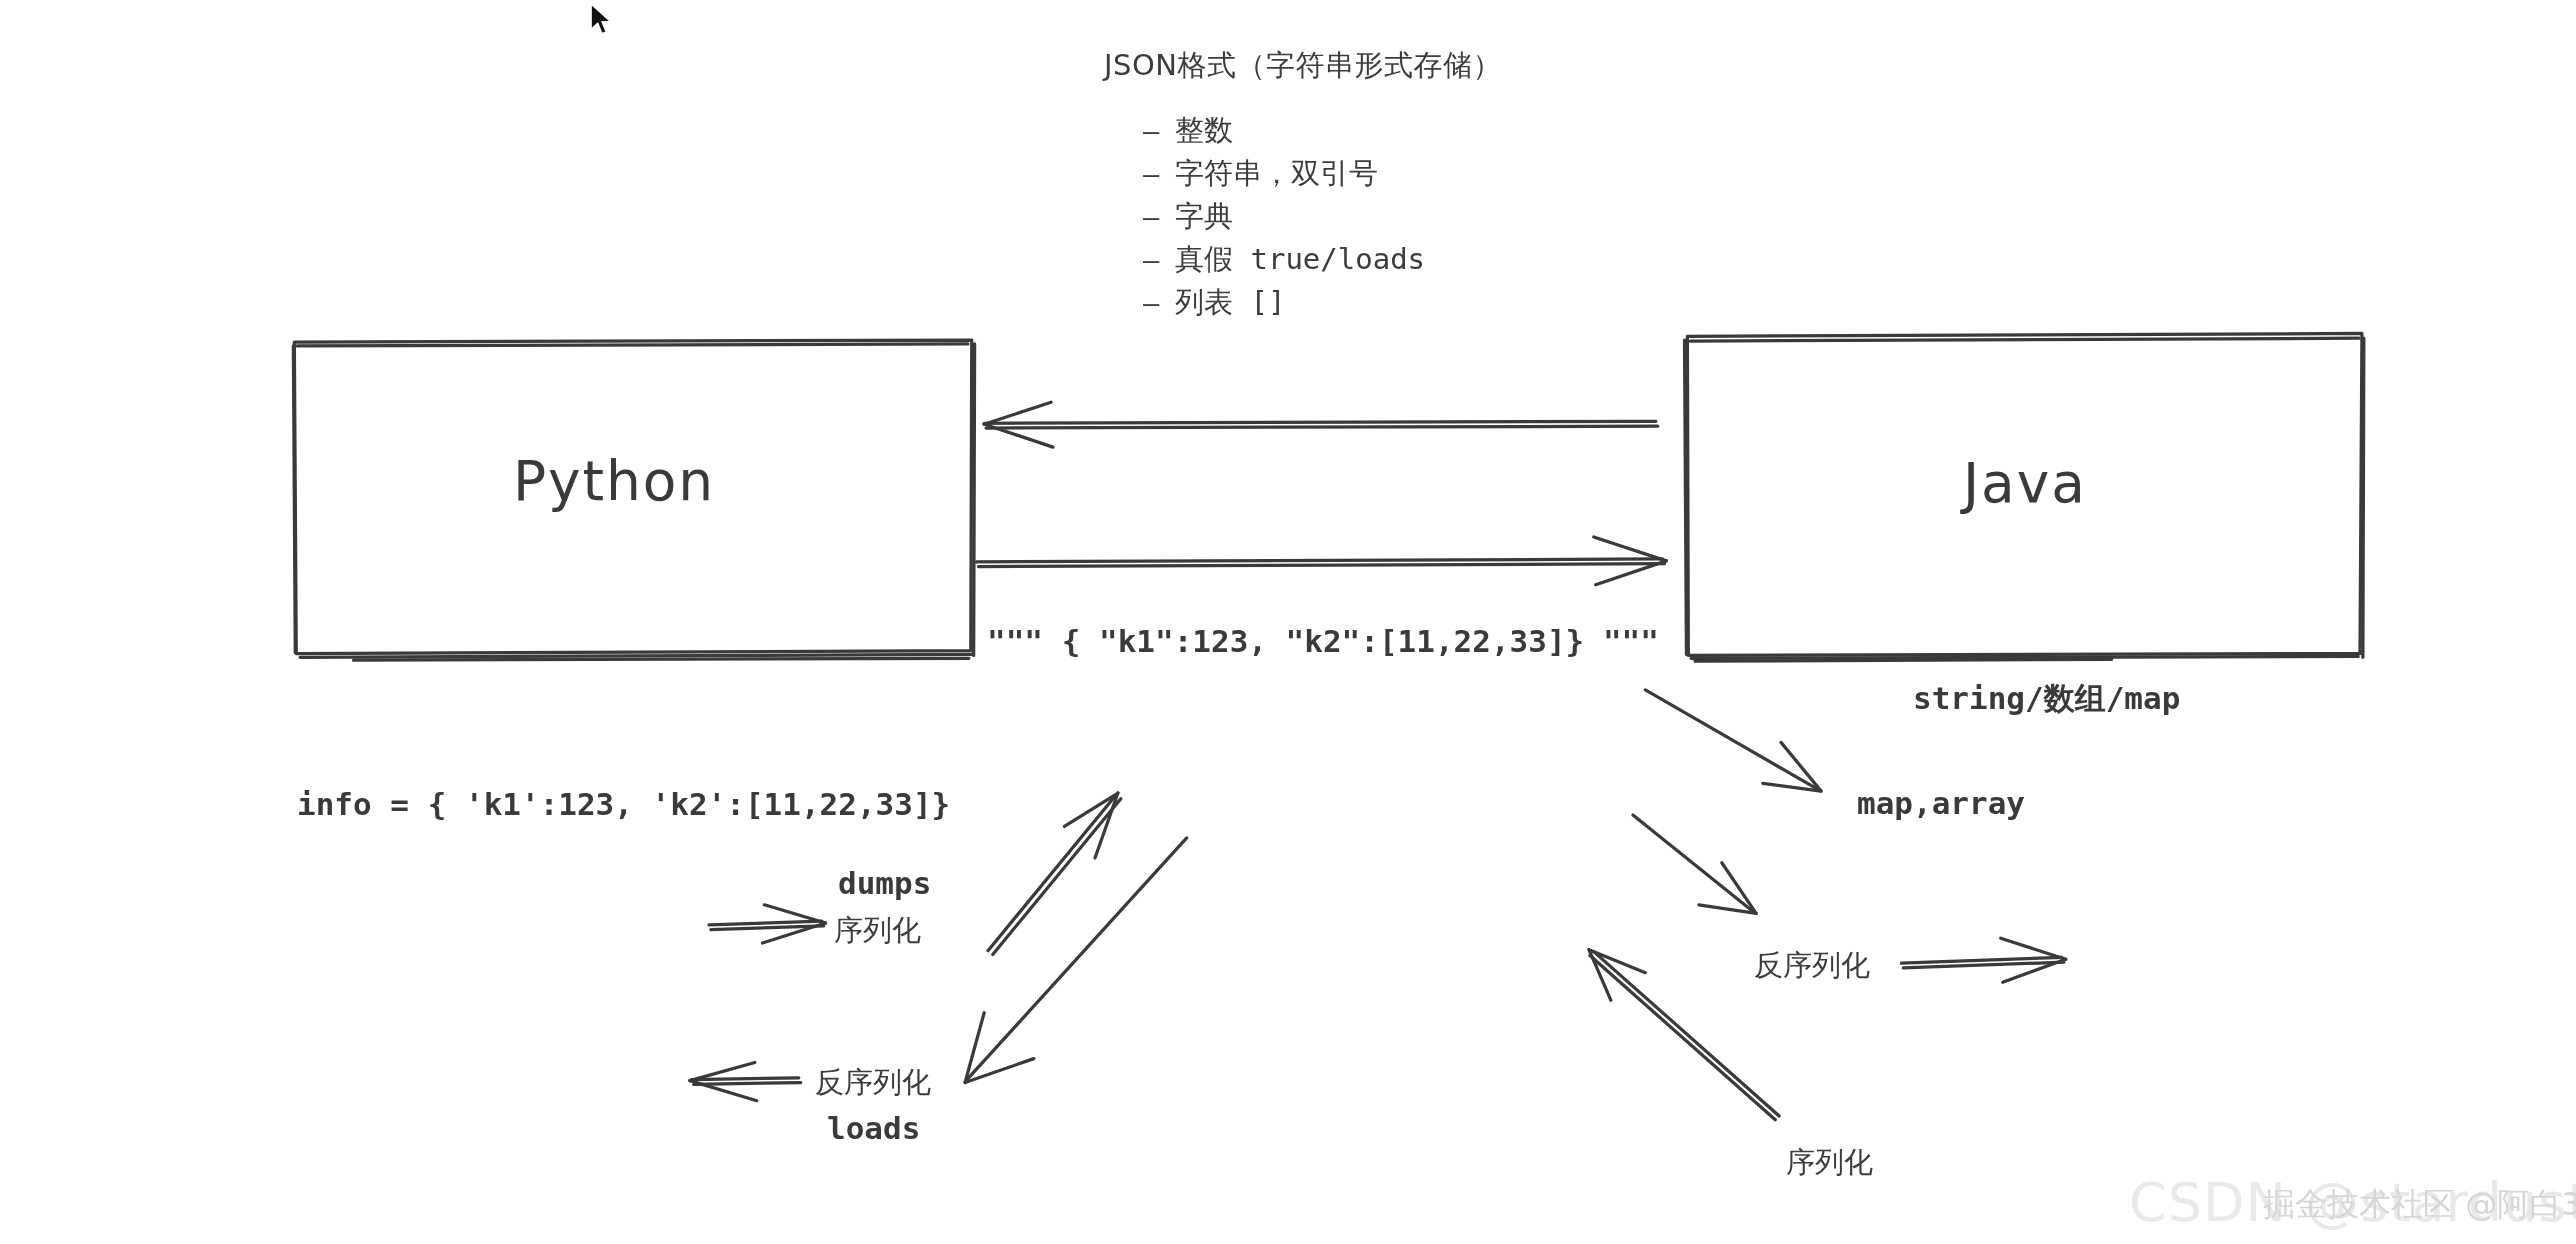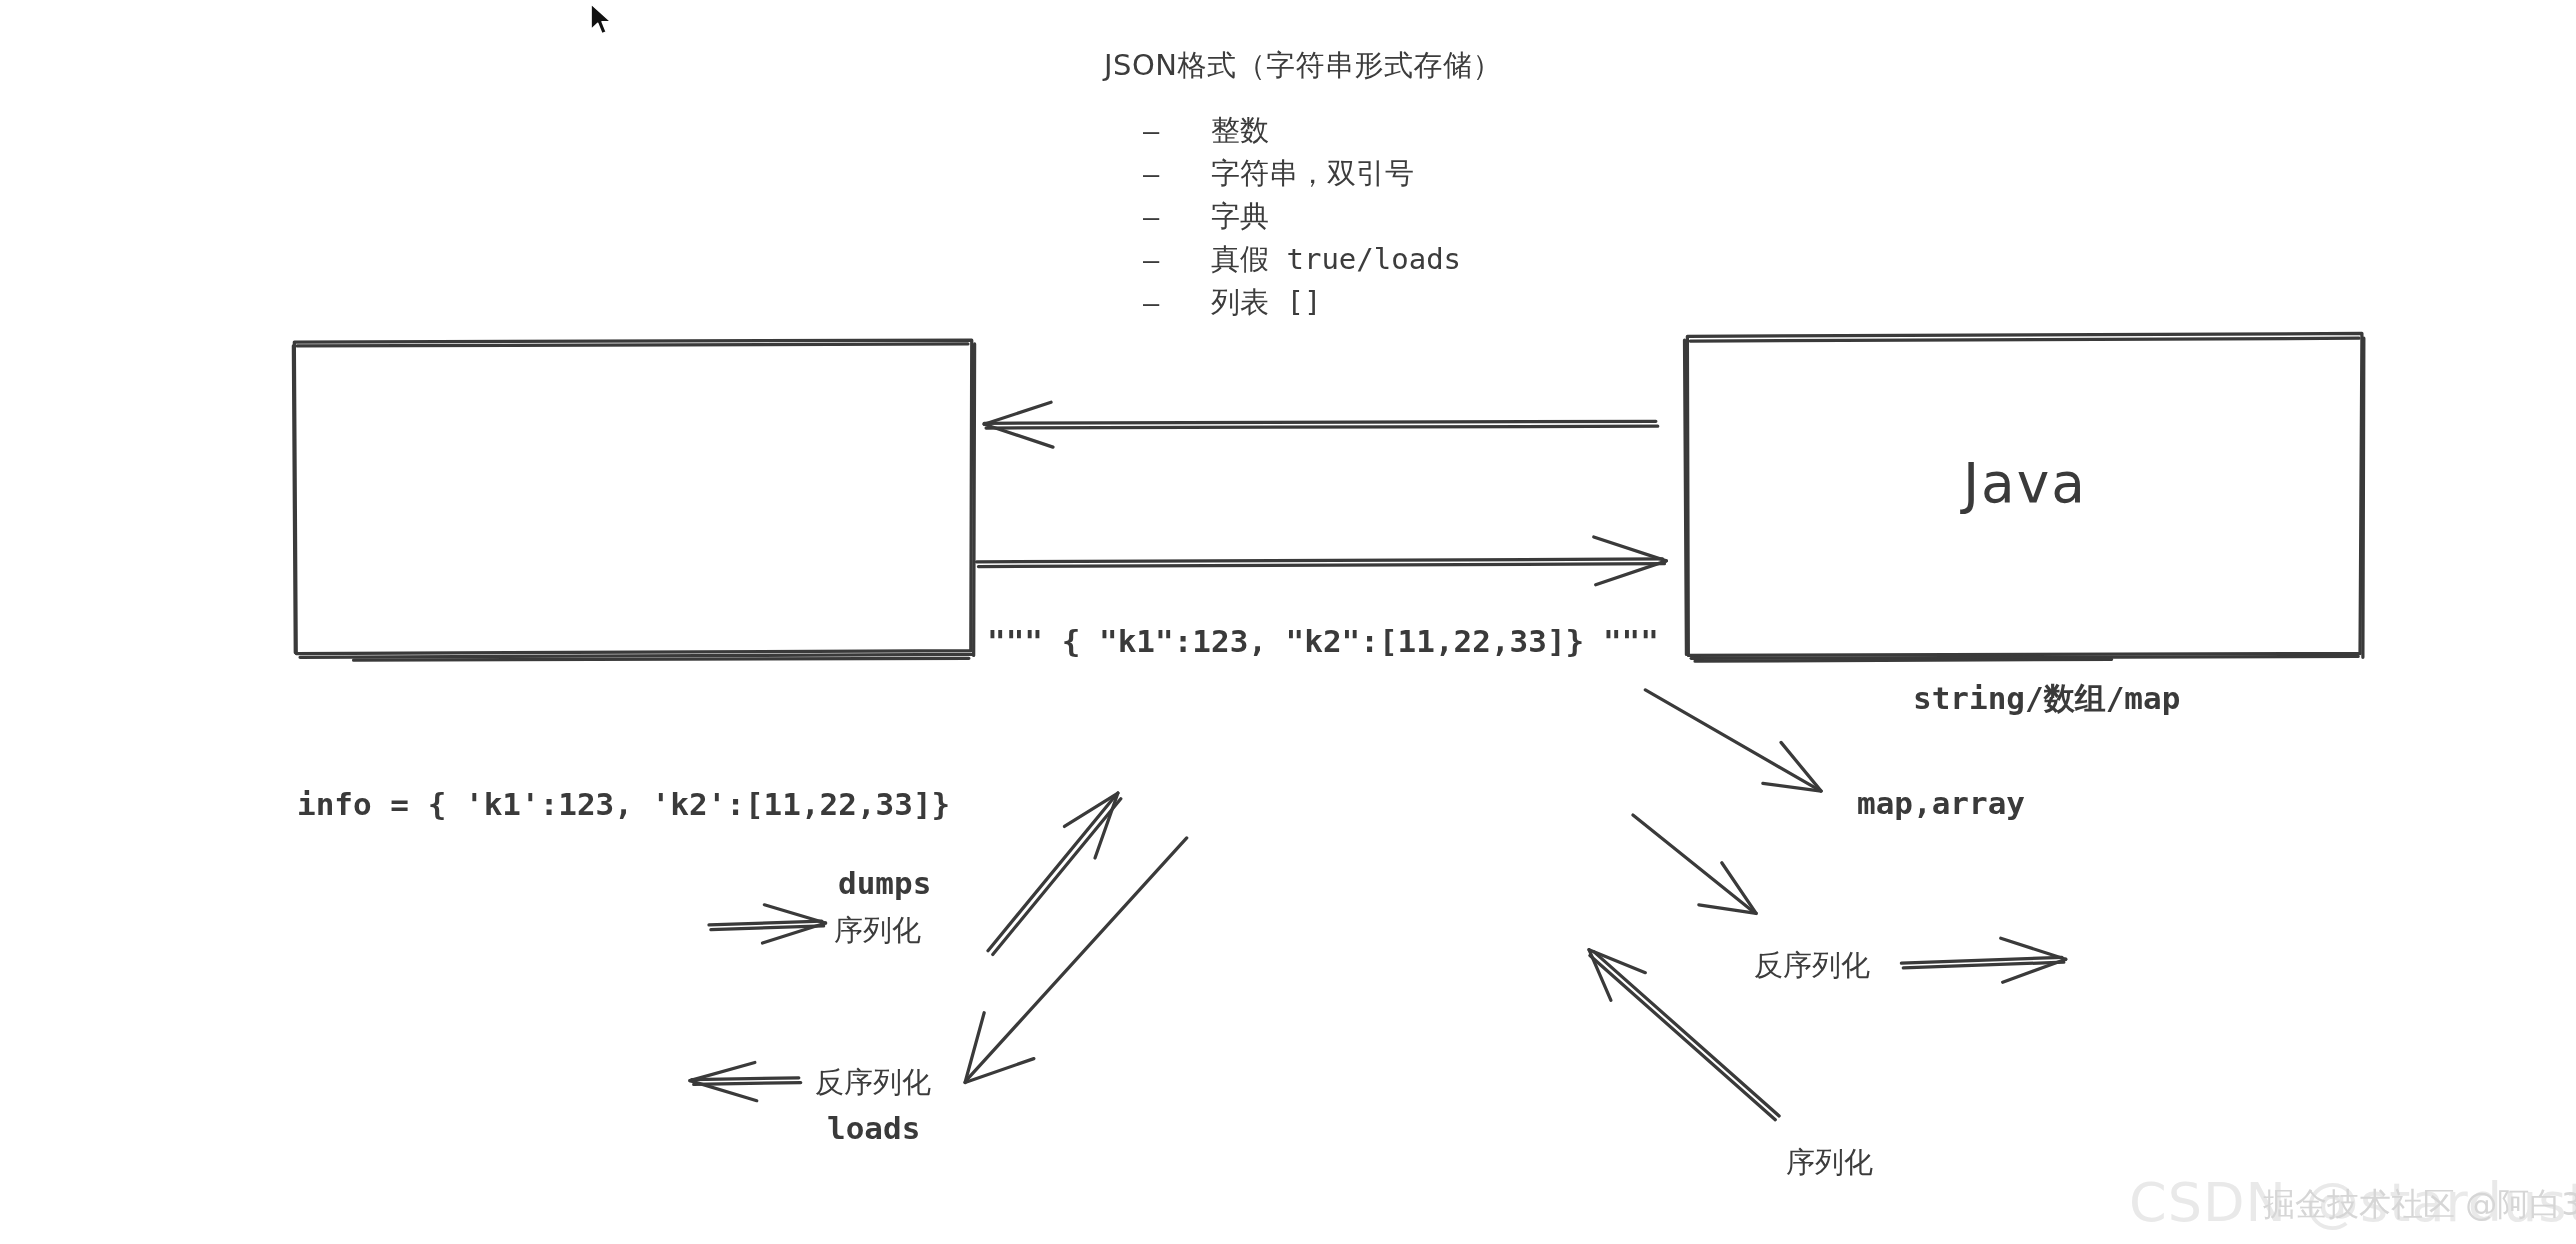--- a/index.html
+++ b/index.html
@@ -48,21 +48,20 @@
   }
   .bullet-dash {
     display: inline-block;
     width: 32px;
     font-family: "DejaVu Sans Mono", "Liberation Mono", monospace;
     font-size: 27px;
     color: #3c3c3c;
   }
   .bullet-text {
     font-family: "DejaVu Sans", "Liberation Sans", sans-serif;
-    margin-left: 36px;
   }
   .bullet-text.mono {
     font-family: "DejaVu Sans Mono", "Liberation Mono", monospace;
   }
 
   .box-label {
     font-family: "DejaVu Sans", "Liberation Sans", sans-serif;
     font-size: 55px;
     color: #3a3a3a;
     letter-spacing: 1.9px;
@@ -219,20 +218,21 @@
     <div class="bullet-row">
       <span class="bullet-dash">–</span>
       <span class="bullet-text mono">真假 true/loads</span>
     </div>
     <div class="bullet-row">
       <span class="bullet-dash">–</span>
       <span class="bullet-text mono">列表 []</span>
     </div>
   </div>
 
+  <div class="abs box-label" style="left:513px; top:449px;">Python</div>
 
   <div class="abs box-label" style="left:1963px; top:451px;">Java</div>
 
 
   <div class="abs mono-text big" style="left:1913px; top:678px;">string/数组/map</div>
 
   <div class="abs mono-text big" style="left:987px; top:623px;">""" { "k1":123, "k2":[11,22,33]} """</div>
 
   <div class="abs mono-text big" style="left:297px; top:786px;">info = { 'k1':123, 'k2':[11,22,33]}</div>
 

